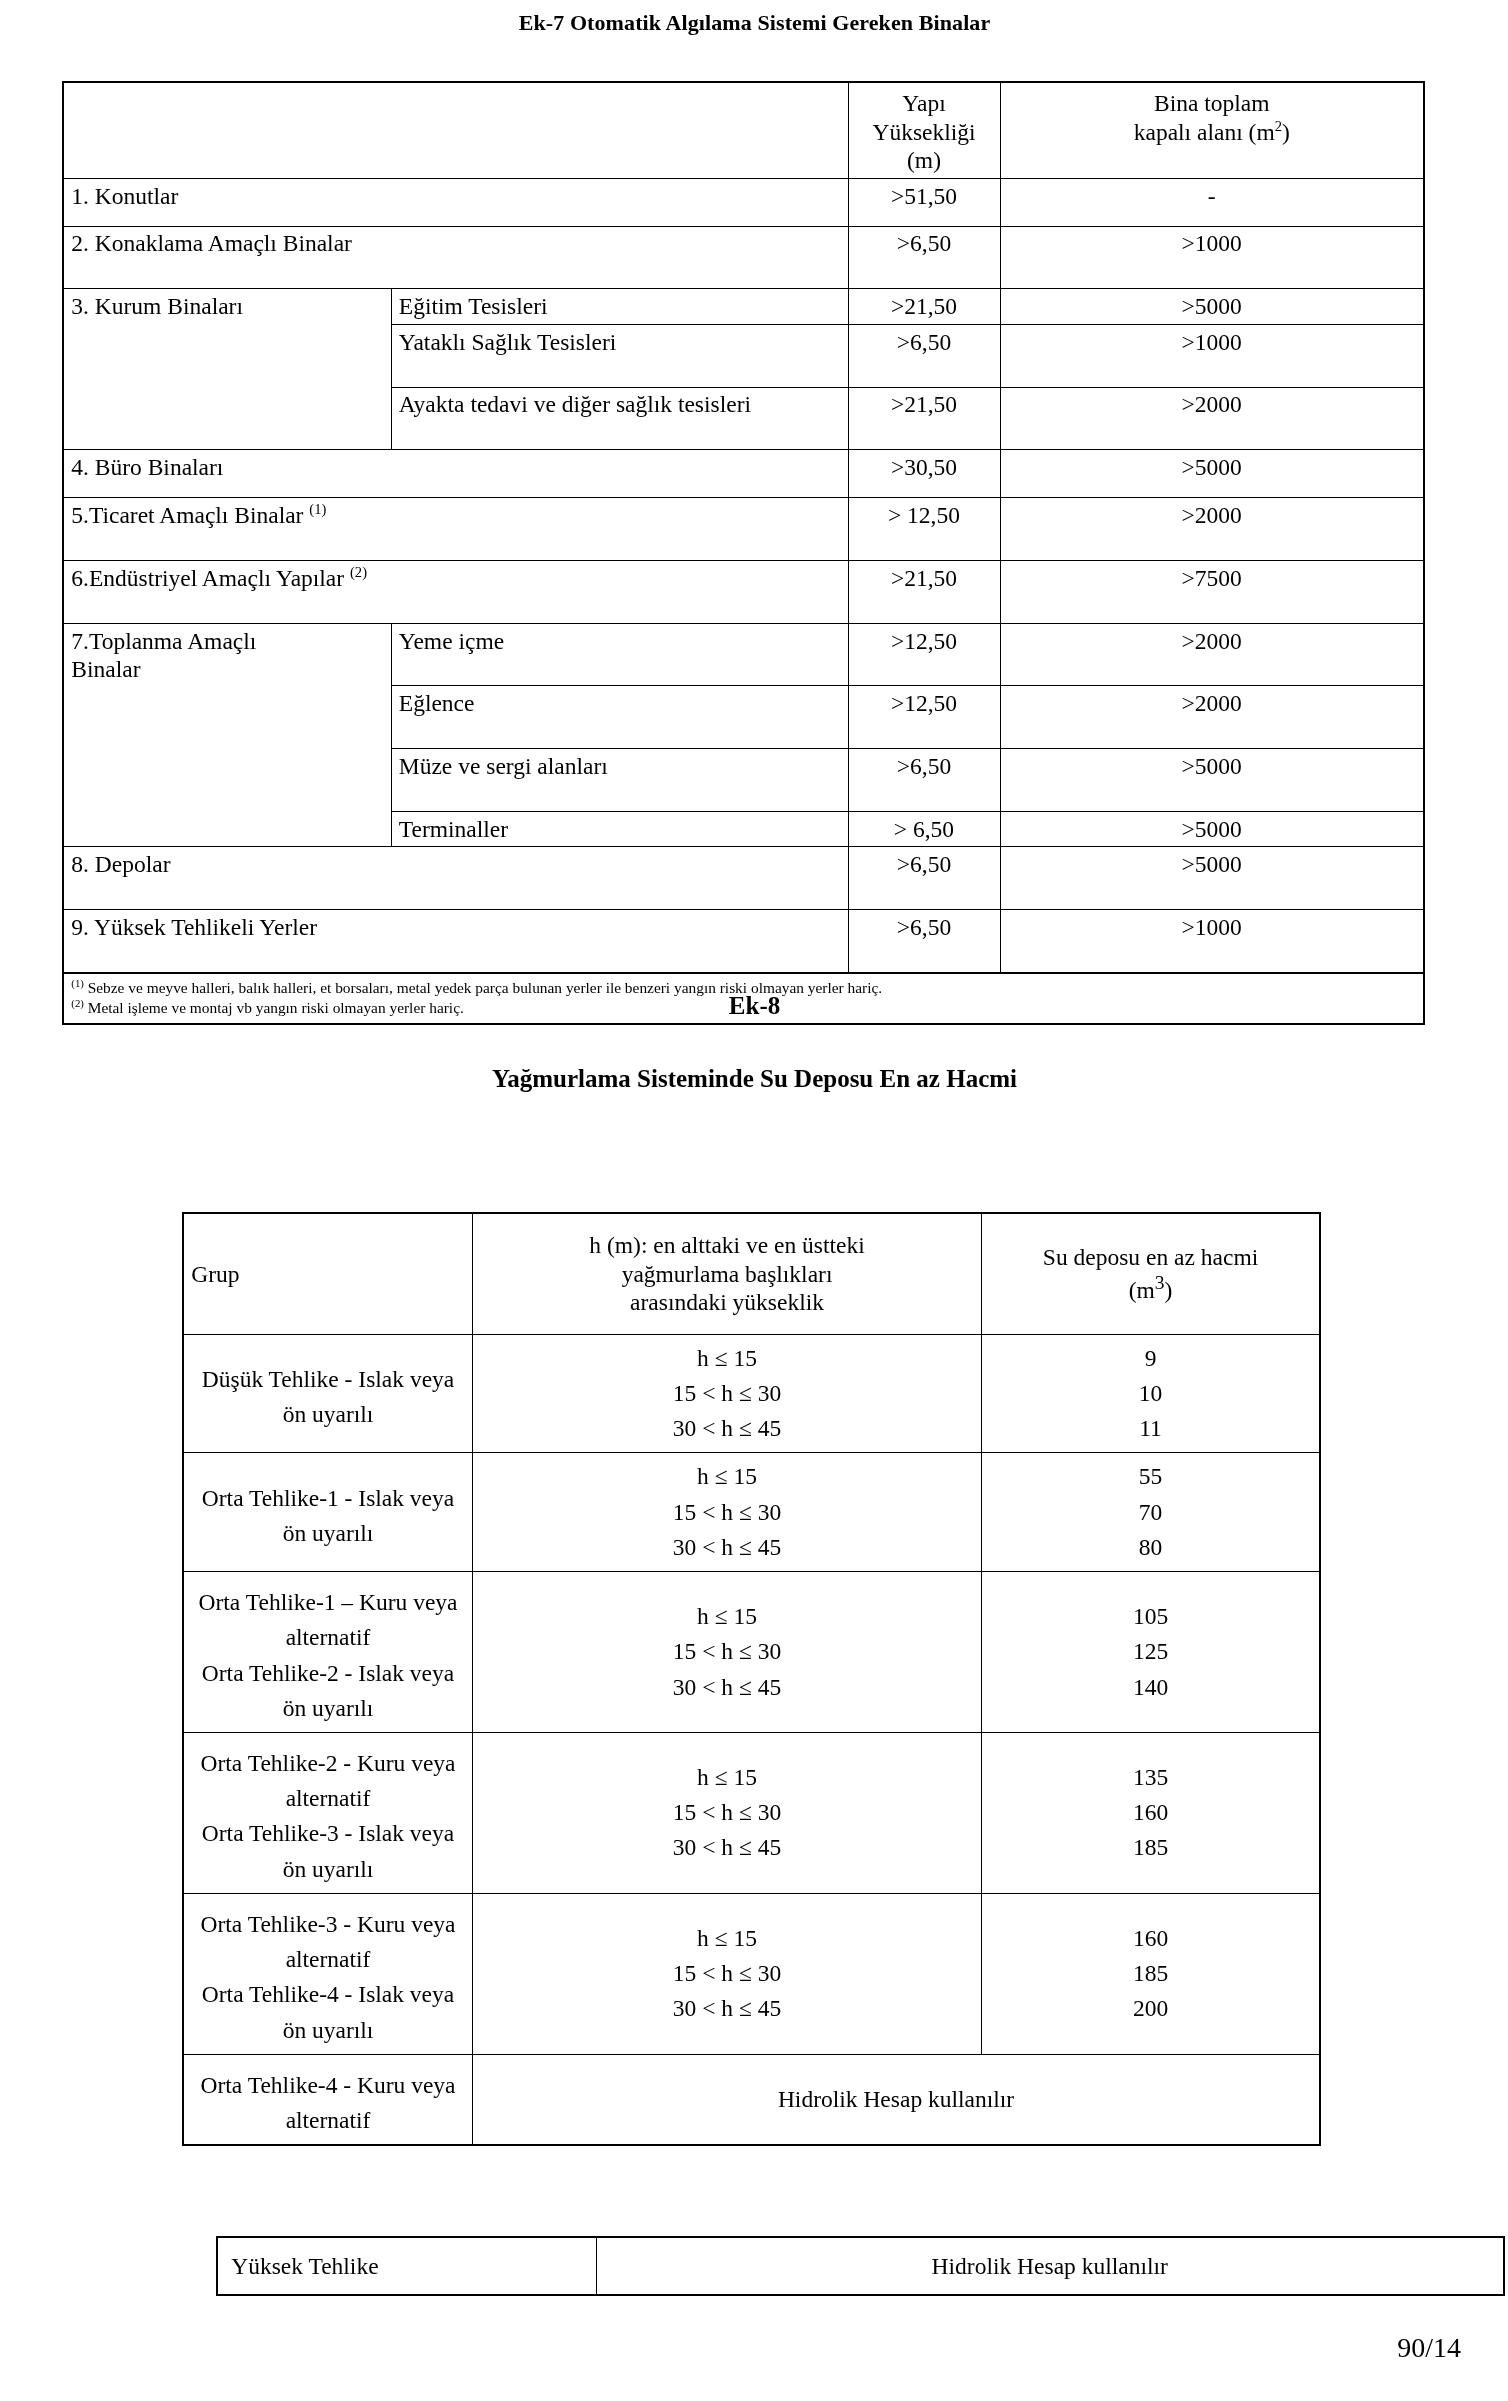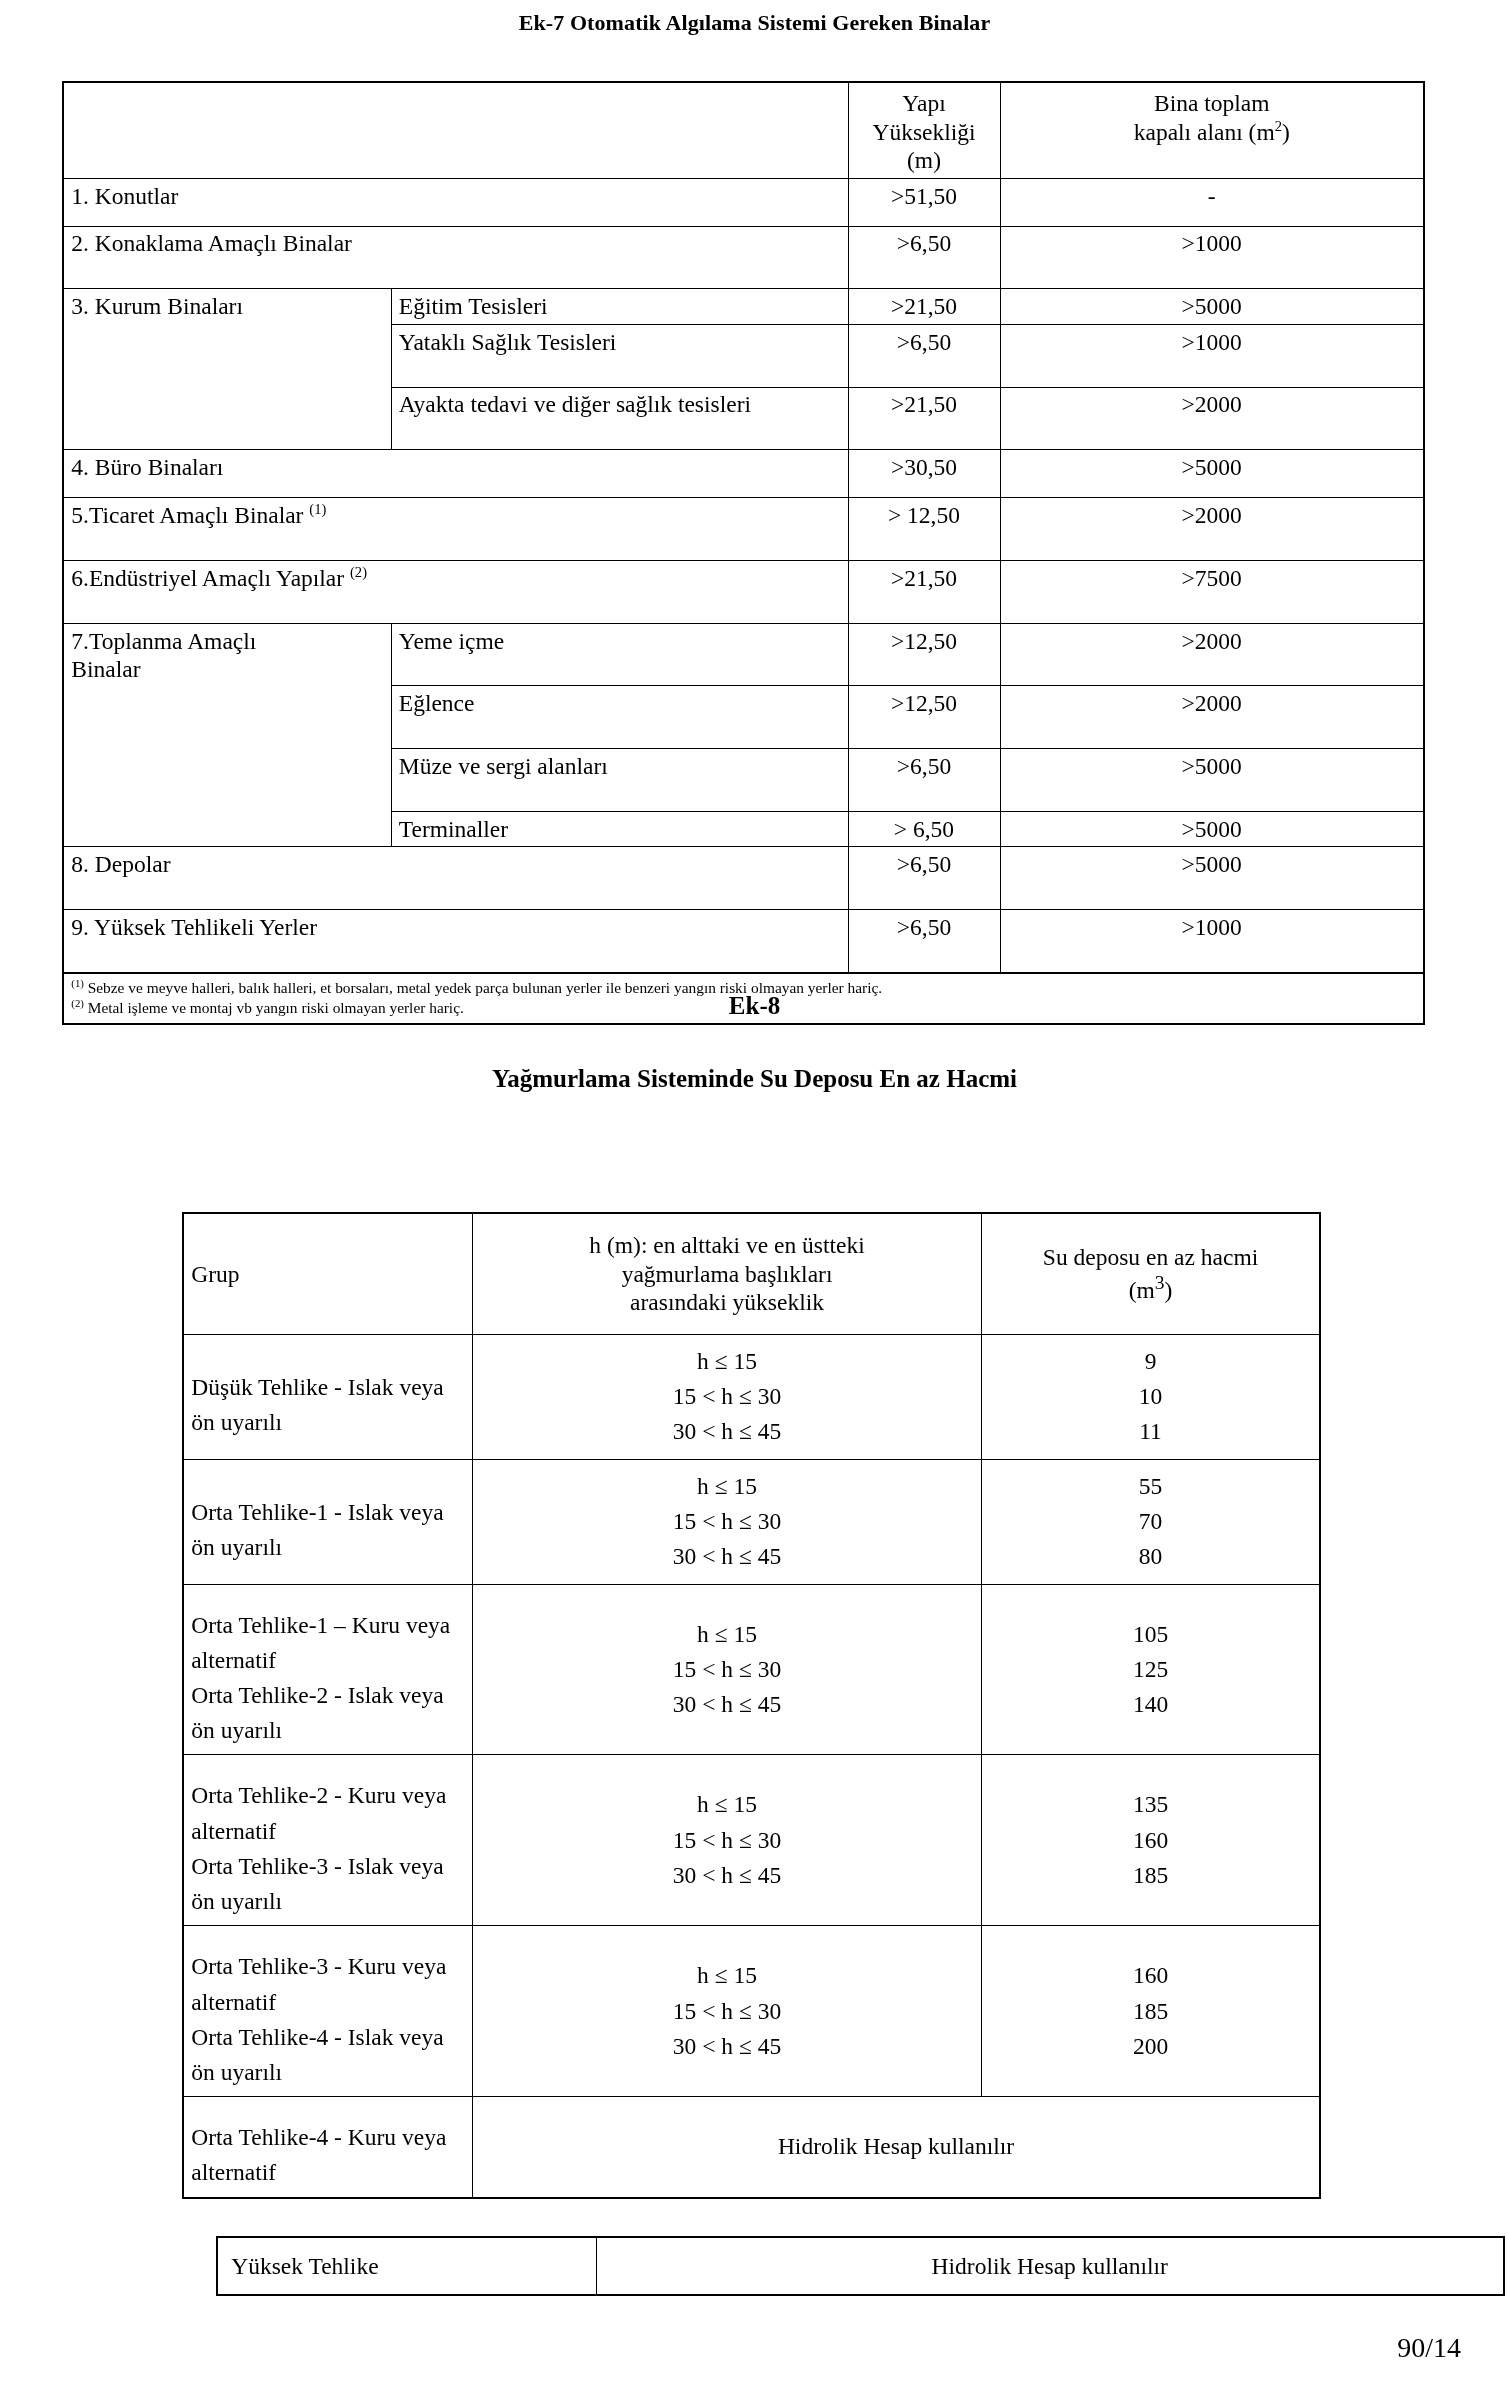--- a/index.html
+++ b/index.html
@@ -105,22 +105,23 @@
   .t2 .c-v    { width: 270px; text-align: center; }
   .t2 .hdr-cell {
     text-align: center;
     height: 114px;
     vertical-align: middle;
   }
   .t2 .hdr-grup { text-align: left; vertical-align: middle; }
   .t2 td.body-grup {
     vertical-align: middle;
     line-height: 1.50;
-    padding-top: 23px;
+    padding-top: 13px;
     padding-bottom: 5.9px;
+    text-align: center;
   }
   .t2 td.body-mid {
     vertical-align: middle;
     text-align: center;
     line-height: 1.50;
     padding-top: 5.9px;
     padding-bottom: 6px;
   }
   .t2 .row-tall td { height: 95px; }
   .t2 .row-big  td { height: 106px; }

